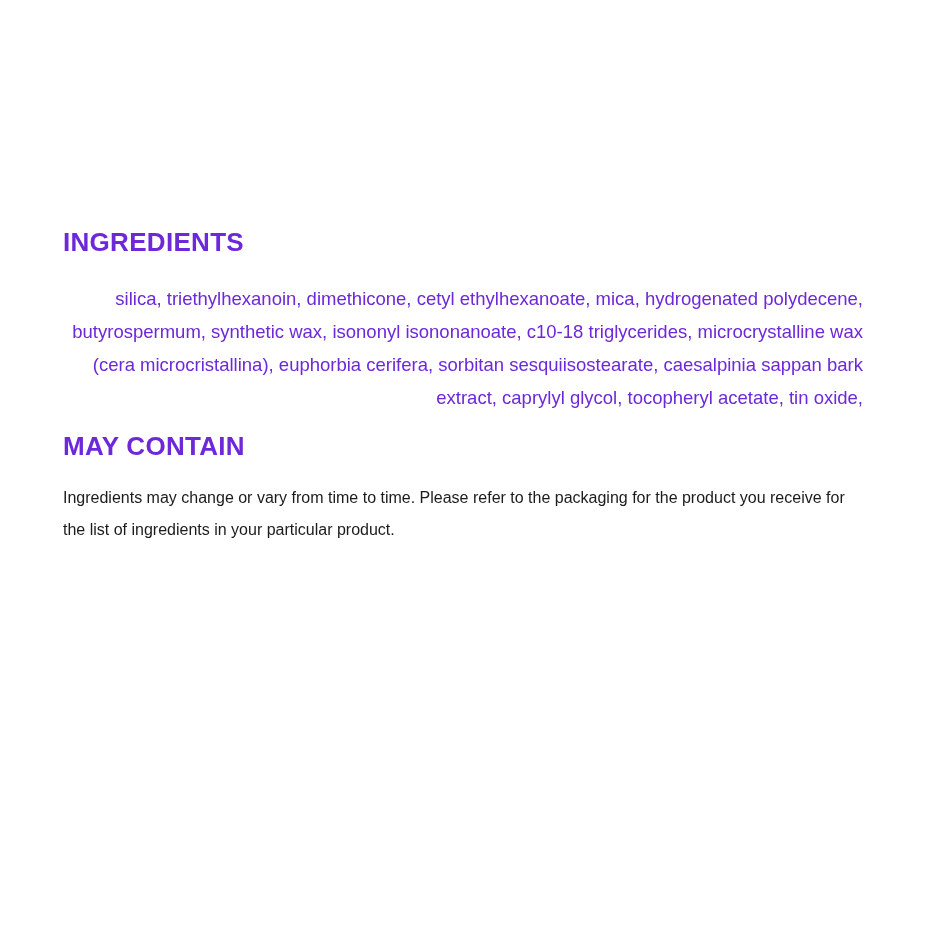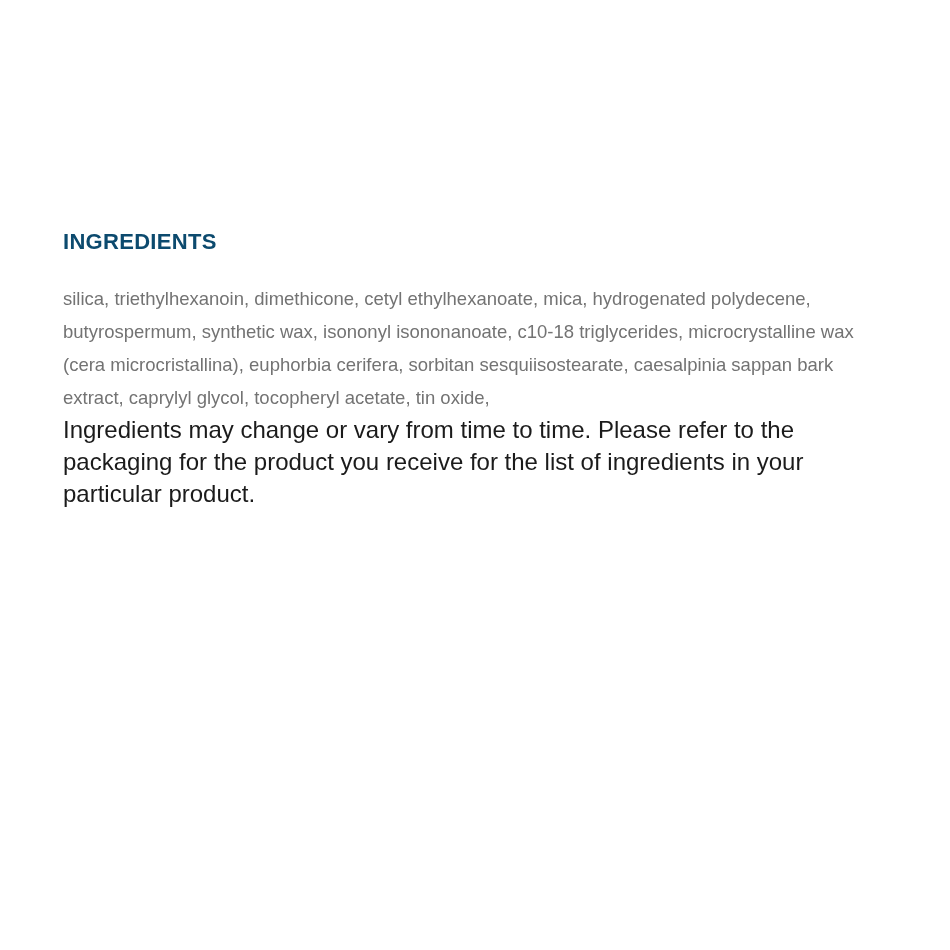--- a/index.html
+++ b/index.html
@@ -15,54 +15,56 @@
   }
   .doc {
     box-sizing: border-box;
     width: 950px;
     height: 950px;
     padding: 230px 87px 0 63px; 
     color: #1b1b1b;
   }
   .section-heading {
     margin: 0;
-    font-size: 22px;
+    font-size: 26px;
     line-height: 24px;
     font-weight: 700;
     letter-spacing: 0.3px;
-    color: #0c4a6e;
+    color: #6d28d9;
   }
   .heading-ingredients {
     margin-bottom: 28px;
   }
   .heading-may-contain {
     margin-top: 20px;
     margin-bottom: 24px;
   }
   .body-text {
     margin: 0;
     font-size: 18.5px;
     line-height: 33px;
     font-weight: 400;
-    color: #737373;
+    color: #6d28d9;
+    text-align: right;
   }
   .disclaimer-text {
     margin: 0;
-    font-size: 24px;
+    font-size: 16px;
     line-height: 32px;
     font-weight: 400;
     color: #1b1b1b;
   }
 </style>
 </head>
 <body>
 
 <div class="doc">
 
   <h2 class="section-heading heading-ingredients">INGREDIENTS</h2>
 
   <p class="body-text">silica, triethylhexanoin, dimethicone, cetyl ethylhexanoate, mica, hydrogenated polydecene, butyrospermum, synthetic wax, isononyl isononanoate, c10-18 triglycerides, microcrystalline wax (cera microcristallina), euphorbia cerifera, sorbitan sesquiisostearate, caesalpinia sappan bark extract, caprylyl glycol, tocopheryl acetate, tin oxide,</p>
 
+  <h2 class="section-heading heading-may-contain">MAY CONTAIN</h2>
 
 
   <p class="disclaimer-text">Ingredients may change or vary from time to time. Please refer to the packaging for the product you receive for the list of ingredients in your particular product.</p>
 
 </div>
 
 </body></html>

